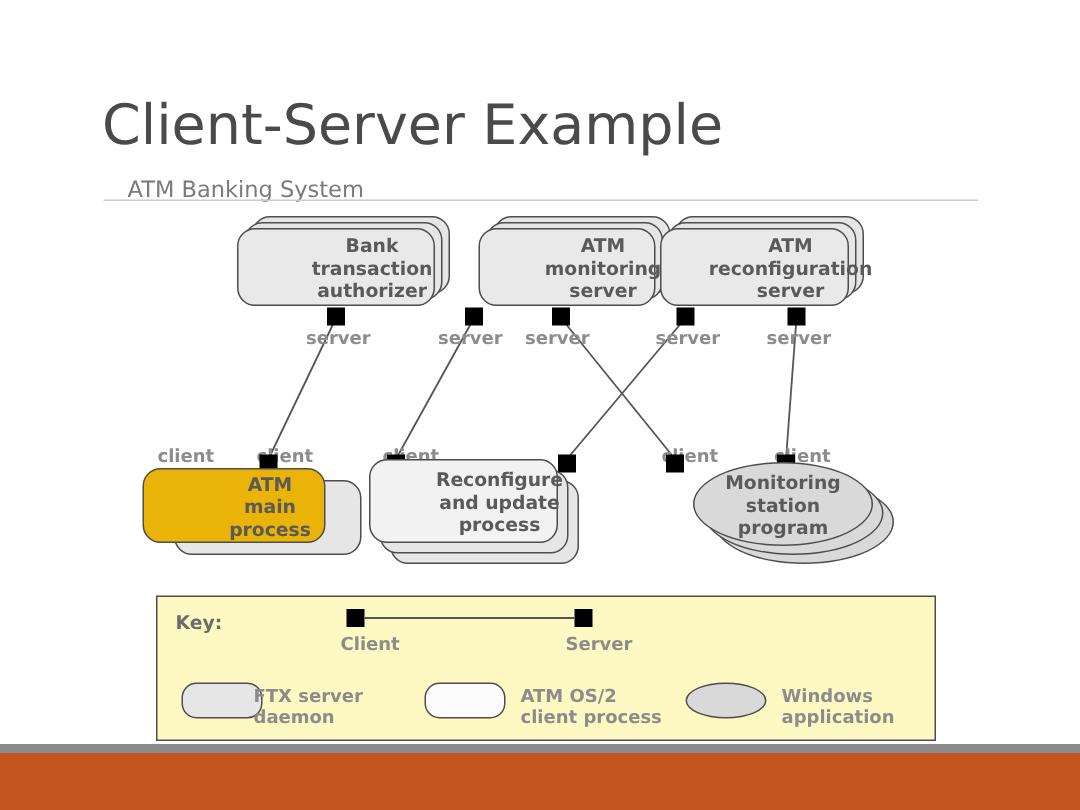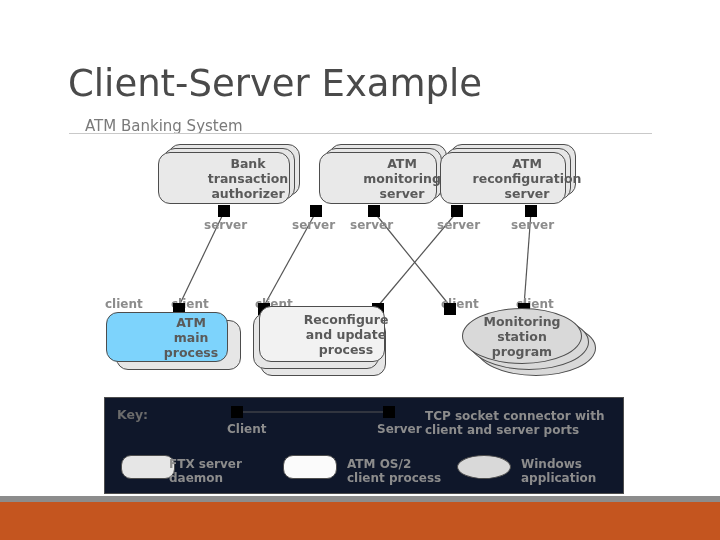--- a/index.html
+++ b/index.html
@@ -73,21 +73,21 @@
     background:#d9d9d9;box-sizing:border-box;
   }
   .ell-label{
     position:absolute;inset:0;display:flex;align-items:center;justify-content:center;
     text-align:center;color:#5a5a5a;font-size:12.5px;line-height:15px;font-weight:600;
   }
 
   
   .keybox{
     position:absolute;left:26px;top:255px;width:520px;height:97px;
-    border:1.3px solid #4d4d4d;background:#0f172a;box-sizing:border-box;
+    border:1.3px solid #4d4d4d;background:#fef9c3;box-sizing:border-box;
   }
   .key-title{
     position:absolute;left:12px;top:9px;color:#6b6b6b;font-size:12.5px;font-weight:700;
   }
   .key-text{
     position:absolute;color:#8c8c8c;font-size:12px;font-weight:600;line-height:14px;
     white-space:pre-line;
   }
   .key-swatch{
     position:absolute;border:1.2px solid #4d4d4d;border-radius:10px;
@@ -157,29 +157,29 @@
     <div class="lbl" style="left:438px;top:155px;">client</div>
 
     <div class="conn" style="left:95px;top:161px;"></div>
     <div class="conn" style="left:180px;top:161px;"></div>
     <div class="conn" style="left:294px;top:161px;"></div>
     <div class="conn" style="left:366px;top:161px;"></div>
     <div class="conn" style="left:440px;top:161px;"></div>
 
     <div class="stack">
       <div class="sbox" style="left:38px;top:178px;width:125px;height:50px;"></div>
-      <div class="sbox front" style="left:28px;top:170px;width:122px;height:50px;background:#7dd3fc;">
+      <div class="sbox front" style="left:17px;top:170px;width:122px;height:50px;background:#eab308;">
         <div class="sbox-label">ATM main<br>process</div>
       </div>
     </div>
 
     <div class="stack">
       <div class="sbox" style="left:182px;top:178px;width:126px;height:56px;"></div>
       <div class="sbox" style="left:175px;top:171px;width:126px;height:56px;"></div>
-      <div class="sbox front" style="left:181px;top:164px;width:126px;height:56px;background:#f2f2f2;">
+      <div class="sbox front" style="left:168px;top:164px;width:126px;height:56px;background:#f2f2f2;">
         <div class="sbox-label">Reconfigure<br>and update<br>process</div>
       </div>
     </div>
 
     <div class="stack">
       <div class="ell" style="left:398px;top:178px;width:120px;height:56px;"></div>
       <div class="ell" style="left:391px;top:172px;width:120px;height:56px;"></div>
       <div class="ell" style="left:384px;top:166px;width:120px;height:56px;">
         <div class="ell-label">Monitoring<br>station<br>program</div>
       </div>
@@ -191,22 +191,20 @@
       <div class="conn" style="left:126px;top:8px;"></div>
       <div class="key-text" style="left:122px;top:24px;">Client</div>
 
       <div class="conn" style="left:278px;top:8px;"></div>
       <div class="key-text" style="left:272px;top:24px;">Server</div>
 
       <svg style="position:absolute;left:0;top:0;width:520px;height:97px;">
         <line x1="138" y1="14" x2="278" y2="14" stroke="#555" stroke-width="1.2"></line>
       </svg>
 
-      <div class="key-text" style="left:320px;top:11px;">TCP socket connector with
-client and server ports</div>
 
       <div class="key-swatch" style="left:16px;top:57px;width:54px;height:24px;background:#e6e6e6;"></div>
       <div class="key-text" style="left:64px;top:59px;">FTX server
 daemon</div>
 
       <div class="key-swatch" style="left:178px;top:57px;width:54px;height:24px;background:#fbfbfb;"></div>
       <div class="key-text" style="left:242px;top:59px;">ATM OS/2
 client process</div>
 
       <div class="ell" style="left:352px;top:57px;width:54px;height:24px;"></div>

